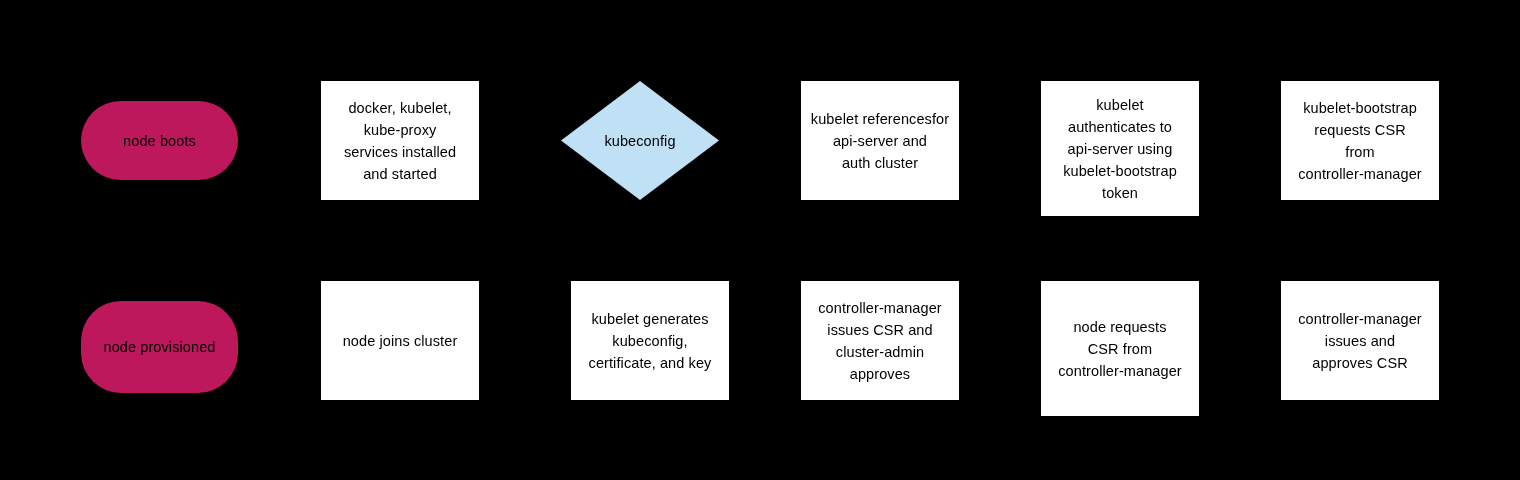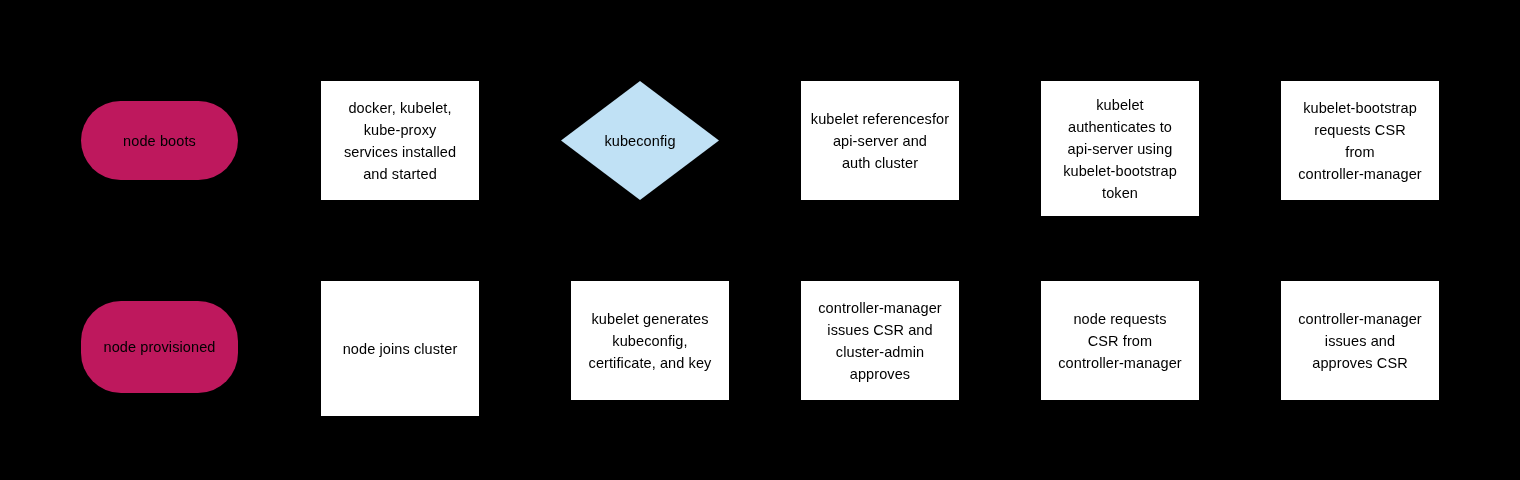--- a/index.html
+++ b/index.html
@@ -122,38 +122,38 @@
     <span class="label">kubelet-bootstrap
 requests CSR
 from
 controller-manager</span>
   </div>
 
   <div class="node terminator" style="left:81px; top:301px; width:157px; height:92px;">
     <span class="label">node provisioned</span>
   </div>
 
-  <div class="node process" style="left:321px; top:281px; width:158px; height:135px;">
+  <div class="node process" style="left:321px; top:281px; width:158px; height:119px;">
     <span class="label">node joins cluster</span>
   </div>
 
   <div class="node process" style="left:561px; top:281px; width:158px; height:119px;margin-left:10px;">
     <span class="label">kubelet generates
 kubeconfig,
 certificate, and key</span>
   </div>
 
   <div class="node process" style="left:801px; top:281px; width:158px; height:119px;">
     <span class="label">controller-manager
 issues CSR and
 cluster-admin
 approves</span>
   </div>
 
-  <div class="node process" style="left:1041px; top:281px; width:158px; height:119px;">
+  <div class="node process" style="left:1041px; top:281px; width:158px; height:135px;">
     <span class="label">node requests
 CSR from
 controller-manager</span>
   </div>
 
   <div class="node process" style="left:1281px; top:281px; width:158px; height:119px;">
     <span class="label">controller-manager
 issues and
 approves CSR</span>
   </div>

